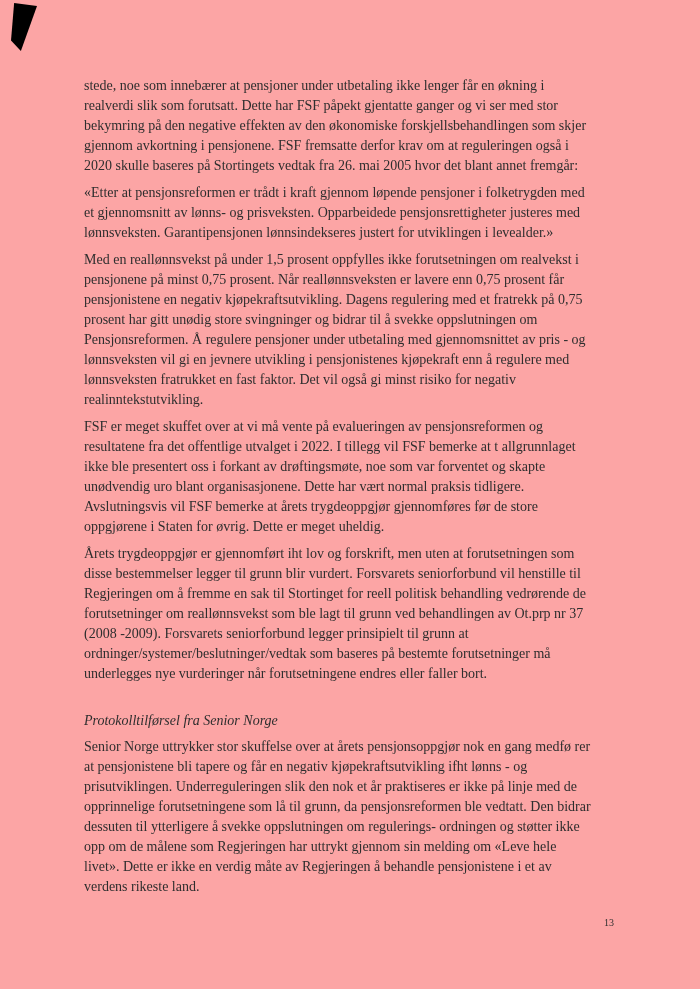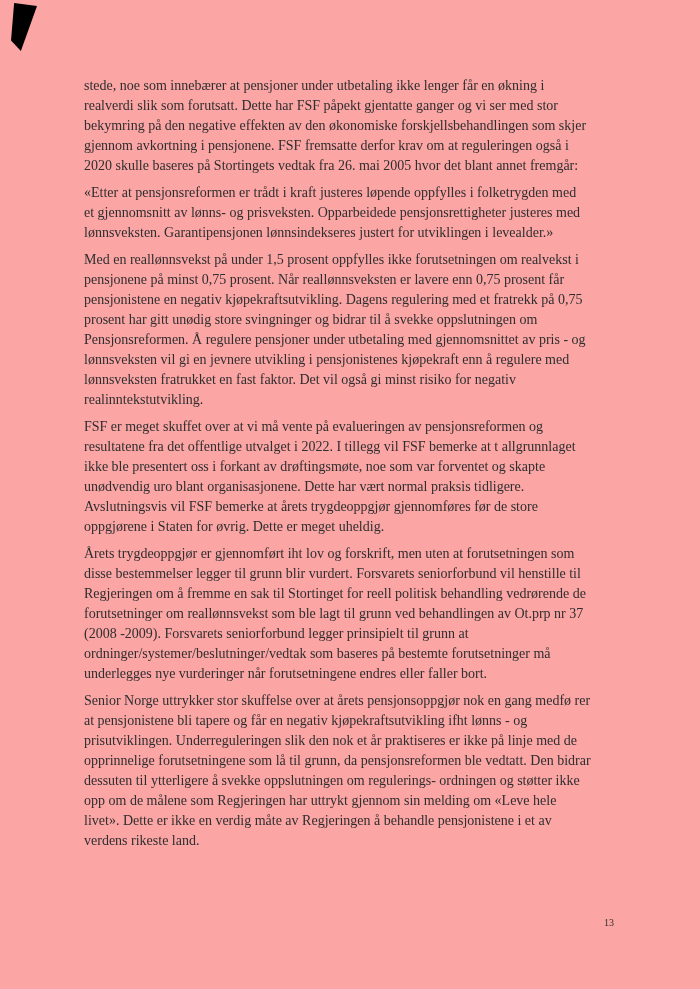--- a/index.html
+++ b/index.html
@@ -61,21 +61,21 @@
   <div class="corner-mark"></div>
 
   <div class="content">
 
     <p>stede, noe som innebærer at pensjoner under utbetaling ikke lenger får en økning i
 realverdi slik som forutsatt. Dette har FSF påpekt gjentatte ganger og vi ser med stor
 bekymring på den negative effekten av den økonomiske forskjellsbehandlingen som skjer
 gjennom avkortning i pensjonene. FSF fremsatte derfor krav om at reguleringen også i
 2020 skulle baseres på Stortingets vedtak fra 26. mai 2005 hvor det blant annet fremgår:</p>
 
-    <p>«Etter at pensjonsreformen er trådt i kraft justeres løpende oppfylles i folketrygden med
+    <p>«Etter at pensjonsreformen er trådt i kraft gjennom løpende pensjoner i folketrygden med
 et gjennomsnitt av lønns- og prisveksten. Opparbeidede pensjonsrettigheter justeres med
 lønnsveksten. Garantipensjonen lønnsindekseres justert for utviklingen i levealder.»</p>
 
     <p>Med en reallønnsvekst på under 1,5 prosent oppfylles ikke forutsetningen om realvekst i
 pensjonene på minst 0,75 prosent. Når reallønnsveksten er lavere enn 0,75 prosent får
 pensjonistene en negativ kjøpekraftsutvikling. Dagens regulering med et fratrekk på 0,75
 prosent har gitt unødig store svingninger og bidrar til å svekke oppslutningen om
 Pensjonsreformen. Å regulere pensjoner under utbetaling med gjennomsnittet av pris - og
 lønnsveksten vil gi en jevnere utvikling i pensjonistenes kjøpekraft enn å regulere med
 lønnsveksten fratrukket en fast faktor. Det vil også gi minst risiko for negativ
@@ -89,20 +89,21 @@
 oppgjørene i Staten for øvrig. Dette er meget uheldig.</p>
 
     <p>Årets trygdeoppgjør er gjennomført iht lov og forskrift, men uten at forutsetningen som
 disse bestemmelser legger til grunn blir vurdert. Forsvarets seniorforbund vil henstille til
 Regjeringen om å fremme en sak til Stortinget for reell politisk behandling vedrørende de
 forutsetninger om reallønnsvekst som ble lagt til grunn ved behandlingen av Ot.prp nr 37
 (2008 -2009). Forsvarets seniorforbund legger prinsipielt til grunn at
 ordninger/systemer/beslutninger/vedtak som baseres på bestemte forutsetninger må
 underlegges nye vurderinger når forutsetningene endres eller faller bort.</p>
 
+    <h2 class="section-heading">Protokolltilførsel fra Senior Norge</h2>
 
     <p>Senior Norge uttrykker stor skuffelse over at årets pensjonsoppgjør nok en gang medfø rer
 at pensjonistene bli tapere og får en negativ kjøpekraftsutvikling ifht lønns - og
 prisutviklingen. Underreguleringen slik den nok et år praktiseres er ikke på linje med de
 opprinnelige forutsetningene som lå til grunn, da pensjonsreformen ble vedtatt. Den bidrar
 dessuten til ytterligere å svekke oppslutningen om regulerings- ordningen og støtter ikke
 opp om de målene som Regjeringen har uttrykt gjennom sin melding om «Leve hele
 livet». Dette er ikke en verdig måte av Regjeringen å behandle pensjonistene i et av
 verdens rikeste land.</p>
 

